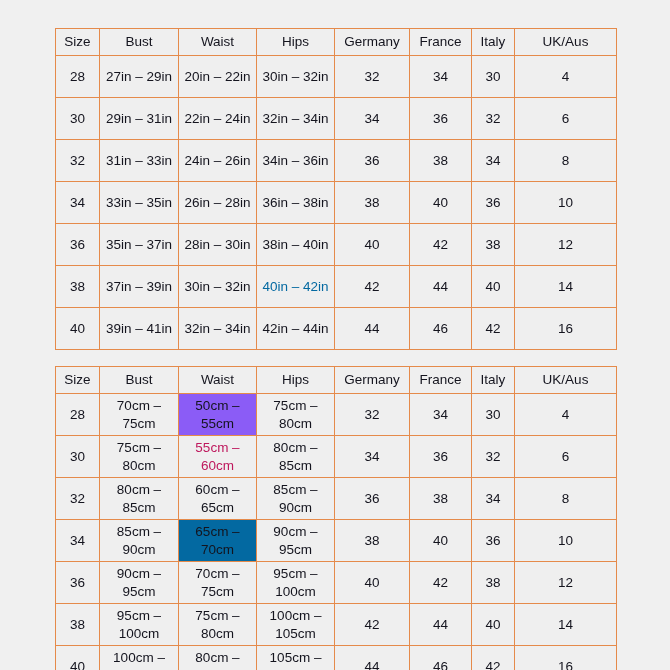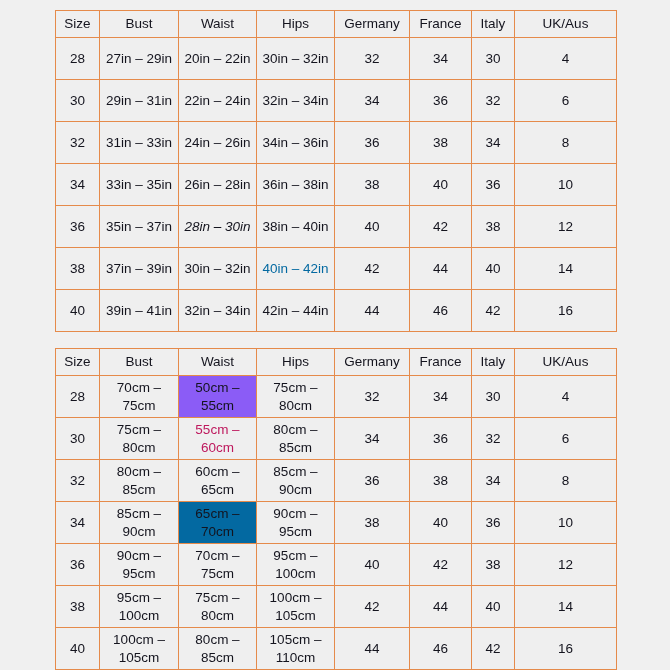--- a/index.html
+++ b/index.html
@@ -21,20 +21,21 @@
     box-sizing: border-box;
   }
   .size-table {
     position: absolute;
     left: 55px;
     width: 561px;
     border-collapse: collapse;
     table-layout: fixed;
     background: #efefef;
     font-size: 13.5px;
+    margin-top: 18px;
   }
   #table-inches { top: 10px; }
   #table-cm { top: 348px; }
 
   .size-table col.c-size    { width: 44px; }
   .size-table col.c-bust    { width: 79px; }
   .size-table col.c-waist   { width: 78px; }
   .size-table col.c-hips    { width: 78px; }
   .size-table col.c-germany { width: 75px; }
   .size-table col.c-france  { width: 62px; }
@@ -126,21 +127,21 @@
         <td style="border-color: rgb(229, 138, 74); background: rgb(239, 239, 239); color: rgb(20, 20, 30);">26in – 28in</td>
         <td style="border-color: rgb(229, 138, 74); background: rgb(239, 239, 239); color: rgb(20, 20, 30);">36in – 38in</td>
         <td style="border-color: rgb(229, 138, 74); background: rgb(239, 239, 239); color: rgb(20, 20, 30);">38</td>
         <td style="border-color: rgb(229, 138, 74); background: rgb(239, 239, 239); color: rgb(20, 20, 30);">40</td>
         <td style="border-color: rgb(229, 138, 74); background: rgb(239, 239, 239); color: rgb(20, 20, 30);">36</td>
         <td style="border-color: rgb(229, 138, 74); background: rgb(239, 239, 239); color: rgb(20, 20, 30);">10</td>
       </tr>
       <tr>
         <td style="border-color: rgb(229, 138, 74); background: rgb(239, 239, 239); color: rgb(20, 20, 30);">36</td>
         <td style="border-color: rgb(229, 138, 74); background: rgb(239, 239, 239); color: rgb(20, 20, 30);">35in – 37in</td>
-        <td style="border-color: rgb(229, 138, 74); background: rgb(239, 239, 239); color: rgb(20, 20, 30); font-style: italic;">28in – 30in</td>
+        <td style="border-color: rgb(229, 138, 74); background: rgb(239, 239, 239); color: rgb(20, 20, 30);">28in – 30in</td>
         <td style="border-color: rgb(229, 138, 74); background: rgb(239, 239, 239); color: rgb(20, 20, 30);">38in – 40in</td>
         <td style="border-color: rgb(229, 138, 74); background: rgb(239, 239, 239); color: rgb(20, 20, 30);">40</td>
         <td style="border-color: rgb(229, 138, 74); background: rgb(239, 239, 239); color: rgb(20, 20, 30);">42</td>
         <td style="border-color: rgb(229, 138, 74); background: rgb(239, 239, 239); color: rgb(20, 20, 30);">38</td>
         <td style="border-color: rgb(229, 138, 74); background: rgb(239, 239, 239); color: rgb(20, 20, 30);">12</td>
       </tr>
       <tr>
         <td style="border-color: rgb(229, 138, 74); background: rgb(239, 239, 239); color: rgb(20, 20, 30);">38</td>
         <td style="border-color: rgb(229, 138, 74); background: rgb(239, 239, 239); color: rgb(20, 20, 30);">37in – 39in</td>
         <td style="border-color: rgb(229, 138, 74); background: rgb(239, 239, 239); color: rgb(20, 20, 30);">30in – 32in</td>

